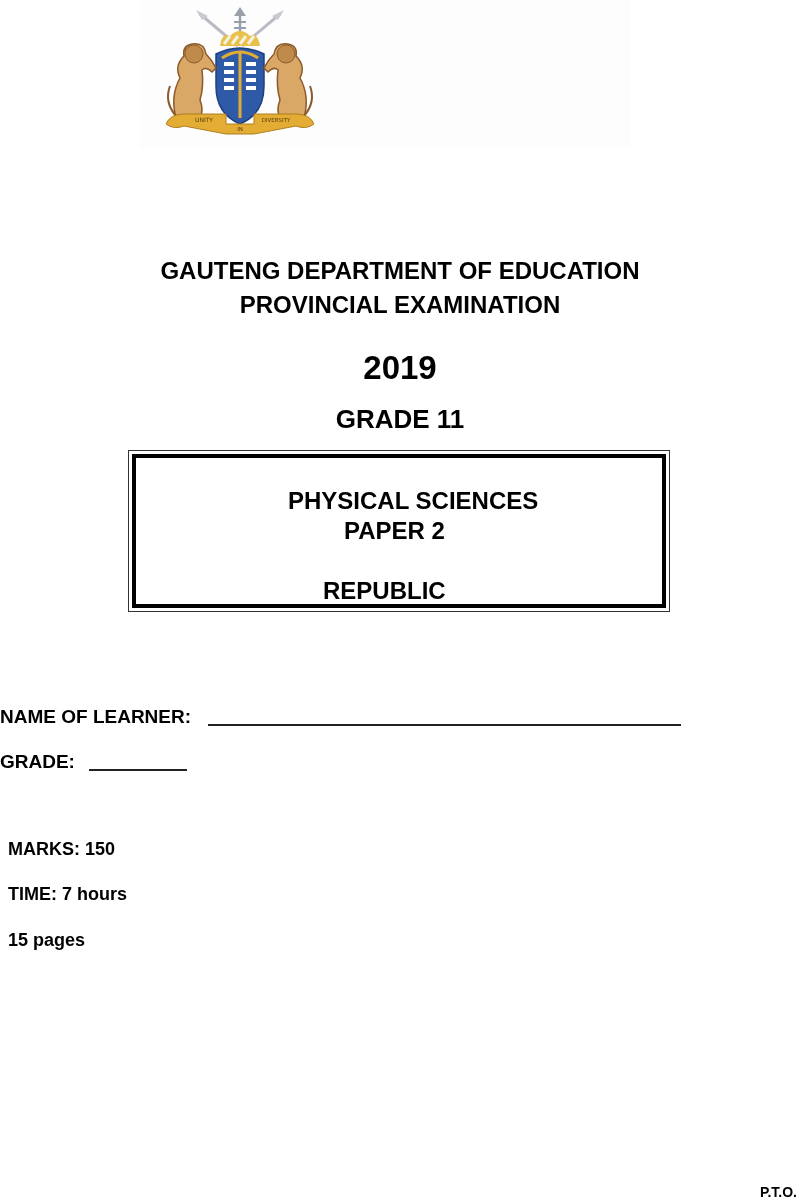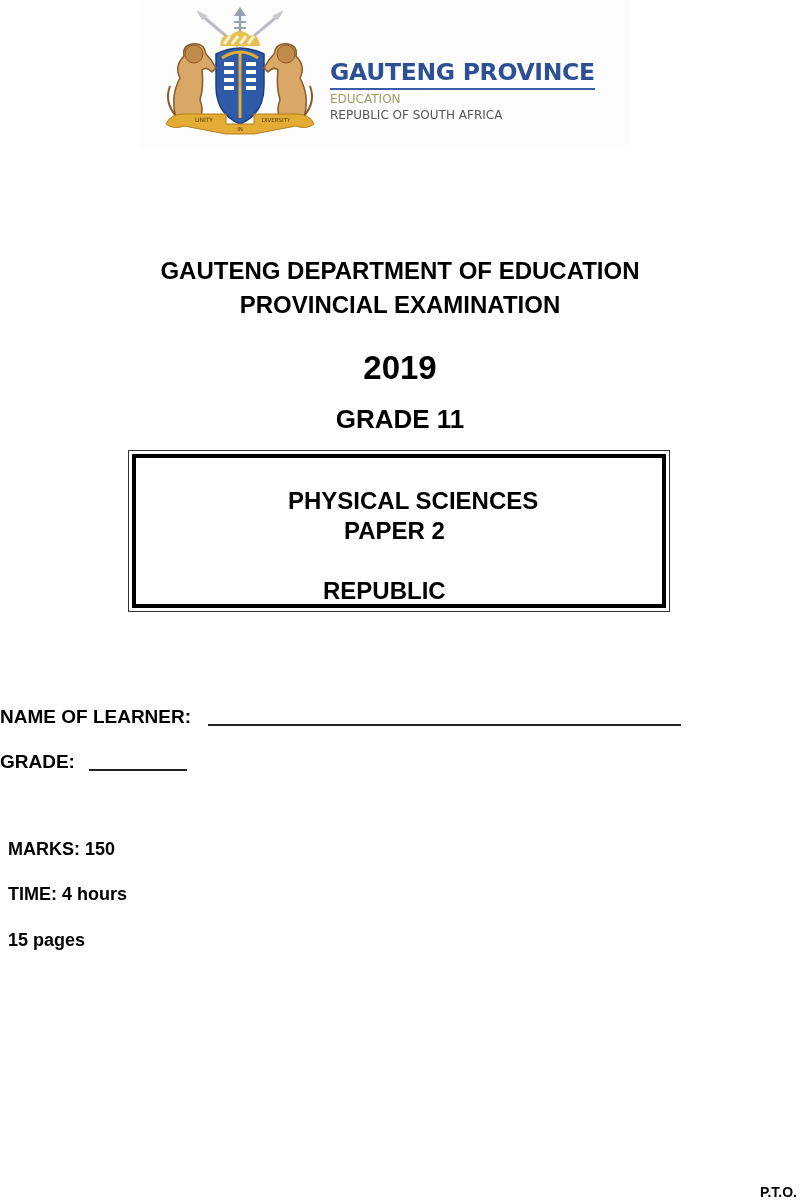--- a/index.html
+++ b/index.html
@@ -145,41 +145,36 @@
 
     <path d="M144 112 Q150 90 140 72 Q146 60 136 50 Q138 40 128 38 Q116 36 114 48 Q108 54 104 62 L108 66 Q114 60 118 64 Q116 80 120 94 Q116 104 120 112 Z" fill="#d9a766" stroke="#8a5a2a" stroke-width="1.5"></path>
     <circle cx="126" cy="48" r="9" fill="#c08a4a" stroke="#8a5a2a" stroke-width="1"></circle>
     <path d="M144 110 Q156 96 150 80" fill="none" stroke="#8a5a2a" stroke-width="2"></path>
 
     <path d="M6 118 Q10 108 24 108 L66 108 L66 118 L94 118 L94 108 L136 108 Q150 108 154 118 Q146 124 136 120 L94 128 L66 128 L24 120 Q14 124 6 118 Z" fill="#e2ac35" stroke="#b07f1c" stroke-width="1"></path>
     <text x="44" y="116" font-size="6" font-family="DejaVu Sans, sans-serif" fill="#5a3d0c" text-anchor="middle">UNITY</text>
     <text x="80" y="125" font-size="5.5" font-family="DejaVu Sans, sans-serif" fill="#5a3d0c" text-anchor="middle">IN</text>
     <text x="116" y="116" font-size="5.5" font-family="DejaVu Sans, sans-serif" fill="#5a3d0c" text-anchor="middle">DIVERSITY</text>
   </svg>
-  <div class="brand">
-    <div class="brand-title">GAUTENG PROVINCE</div>
-    <div class="brand-sub1">EDUCATION</div>
-    <div class="brand-sub2">REPUBLIC OF SOUTH AFRICA</div>
-  </div>
 </div>
 
 <div class="abs heading h-dept">GAUTENG DEPARTMENT OF EDUCATION</div>
 <div class="abs heading h-exam">PROVINCIAL EXAMINATION</div>
 <div class="abs heading h-year">2019</div>
 <div class="abs heading h-grade">GRADE 11</div>
 
 <div class="abs box-outer">
   <div class="box-inner"></div>
 </div>
 <div class="abs box-line b-subject">PHYSICAL SCIENCES</div>
 <div class="abs box-line b-paper">PAPER 2</div>
 <div class="abs box-line b-chem">REPUBLIC</div>
 
 <div class="abs field-label name-label">NAME OF LEARNER:</div>
 <div class="abs name-line"></div>
 <div class="abs field-label grade-label">GRADE:</div>
 <div class="abs grade-line"></div>
 
 <div class="abs info info-marks">MARKS:  150</div>
-<div class="abs info info-time">TIME:  4 hours</div>
+<div class="abs info info-time">TIME:  7 hours</div>
 <div class="abs info info-pages">15 pages</div>
 
 <div class="abs pto">P.T.O.</div>
 
 </body></html>

